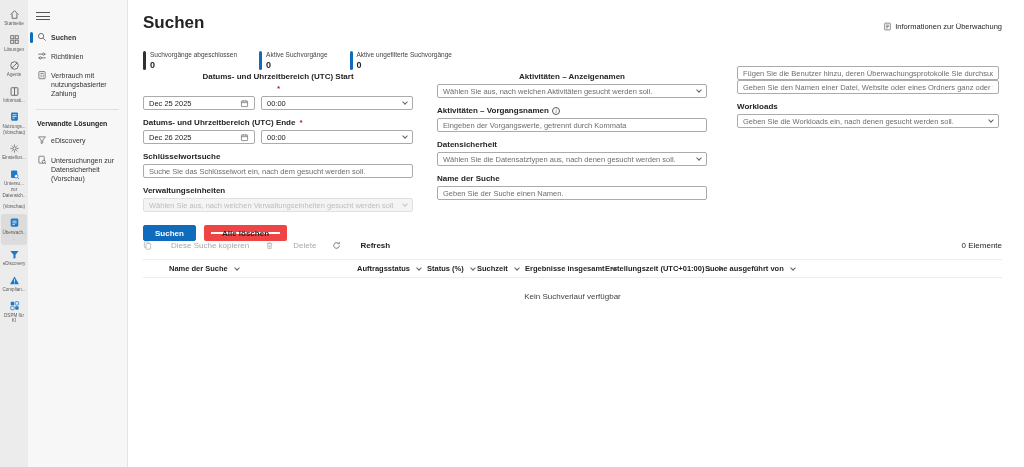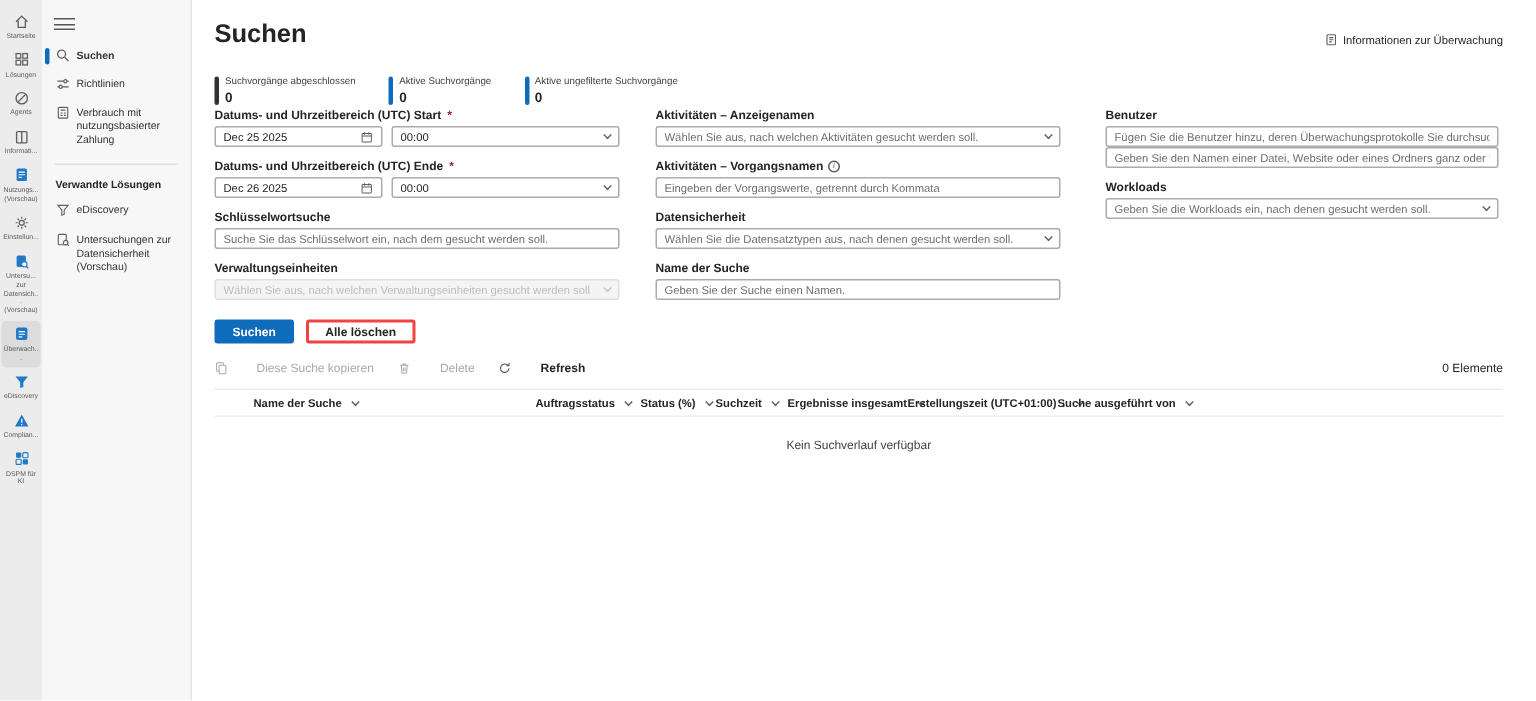--- a/index.html
+++ b/index.html
@@ -36,38 +36,38 @@
   .stat-bar { width:3px; border-radius:2px; }
   .stat-label { font-size:6.5px; color:#424242; line-height:1.2; }
   .stat-value { font-size:9px; font-weight:bold; color:#242424; margin-top:1px; }
 
   
   .col { position:absolute; top:66px; }
   .col1 { left:15px;  width:270px; }
   .col2 { left:309px; width:270px; }
   .col3 { left:609px; width:262px; }
   .f-label { display:flex; align-items:center; gap:3px; font-size:8px; font-weight:bold; color:#242424; margin:8px 0 3px; }
-  .col .f-label:first-child { margin-top:6px; }
+  .col .f-label:first-child { margin-top:6px;flex-direction:column; }
   .req { color:#a4262c; margin-left:1px; }
   .ctrl { display:flex; align-items:center; height:14px; border:1px solid #ababab; border-radius:2px; background:#fff; padding:0 5px; font-size:7.5px; color:#6e6e6e; cursor:text; }
   .ctrl .ph { flex:1; white-space:nowrap; overflow:hidden; }
   .ctrl.value { color:#242424; }
   .ctrl.disabled { background:#f4f4f4; border-color:#e0e0e0; color:#bdbdbd; cursor:default; }
   .chv { width:4px; height:4px; border-right:1px solid #616161; border-bottom:1px solid #616161; transform:rotate(45deg); margin-left:4px; margin-top:-2px; flex:0 0 auto; }
   .disabled .chv { border-color:#c4c4c4; }
   .date-row { display:flex; gap:6px; }
   .date-box { width:112px; }
   .time-box { flex:1; cursor:pointer; }
   .info-i { width:8px; height:8px; border:0.8px solid #5a5a5a; border-radius:50%; font-size:5.5px; font-weight:normal; color:#5a5a5a; display:inline-flex; align-items:center; justify-content:center; font-style:italic; font-family:"Liberation Serif", serif; }
 
   
   .btn-row { display:flex; gap:8px; margin-top:13px; }
   .btn { height:16px; display:inline-flex; align-items:center; padding:0 11px; font-size:8px; font-weight:bold; border-radius:2px; cursor:pointer; }
   .btn-primary { background:#0f6cbd; color:#fff; border:1px solid #0f6cbd; }
-  .btn-secondary { background:#fff; color:#242424; border:2px solid #ef4444; }
+  .btn-secondary { background:#fff; color:#242424; border:7px solid #ef4444; }
 
   
   .toolbar { position:absolute; left:15px; right:22px; top:241px; display:flex; align-items:center; gap:16px; font-size:8px; }
   .tb-item { display:flex; align-items:center; gap:19px; cursor:pointer; }
   .tb-item.disabled { color:#a8a8a8; cursor:default; }
   .tb-item.enabled { color:#242424; font-weight:bold; }
   .tb-count { margin-left:auto; font-size:8px; color:#242424; }
 
   
   .thead { position:absolute; left:15px; right:22px; top:259px; height:19px; border-top:1px solid #ededed; border-bottom:1px solid #ededed; }
@@ -355,21 +355,20 @@
         <span class="ph">Wählen Sie die Datensatztypen aus, nach denen gesucht werden soll.</span>
         <span class="chv"></span>
       </div>
       <div class="f-label">Name der Suche</div>
       <div class="ctrl">
         <span class="ph">Geben Sie der Suche einen Namen.</span>
       </div>
     </div>
 
     <div class="col col3">
-      <div class="f-label">Benutzer</div>
       <div class="ctrl">
         <span class="ph">Fügen Sie die Benutzer hinzu, deren Überwachungsprotokolle Sie durchsuchen möchten.</span>
       </div>
       <div class="ctrl">
         <span class="ph">Geben Sie den Namen einer Datei, Website oder eines Ordners ganz oder teilweise ein.</span>
       </div>
       <div class="f-label">Workloads</div>
       <div class="ctrl">
         <span class="ph">Geben Sie die Workloads ein, nach denen gesucht werden soll.</span>
         <span class="chv"></span>

